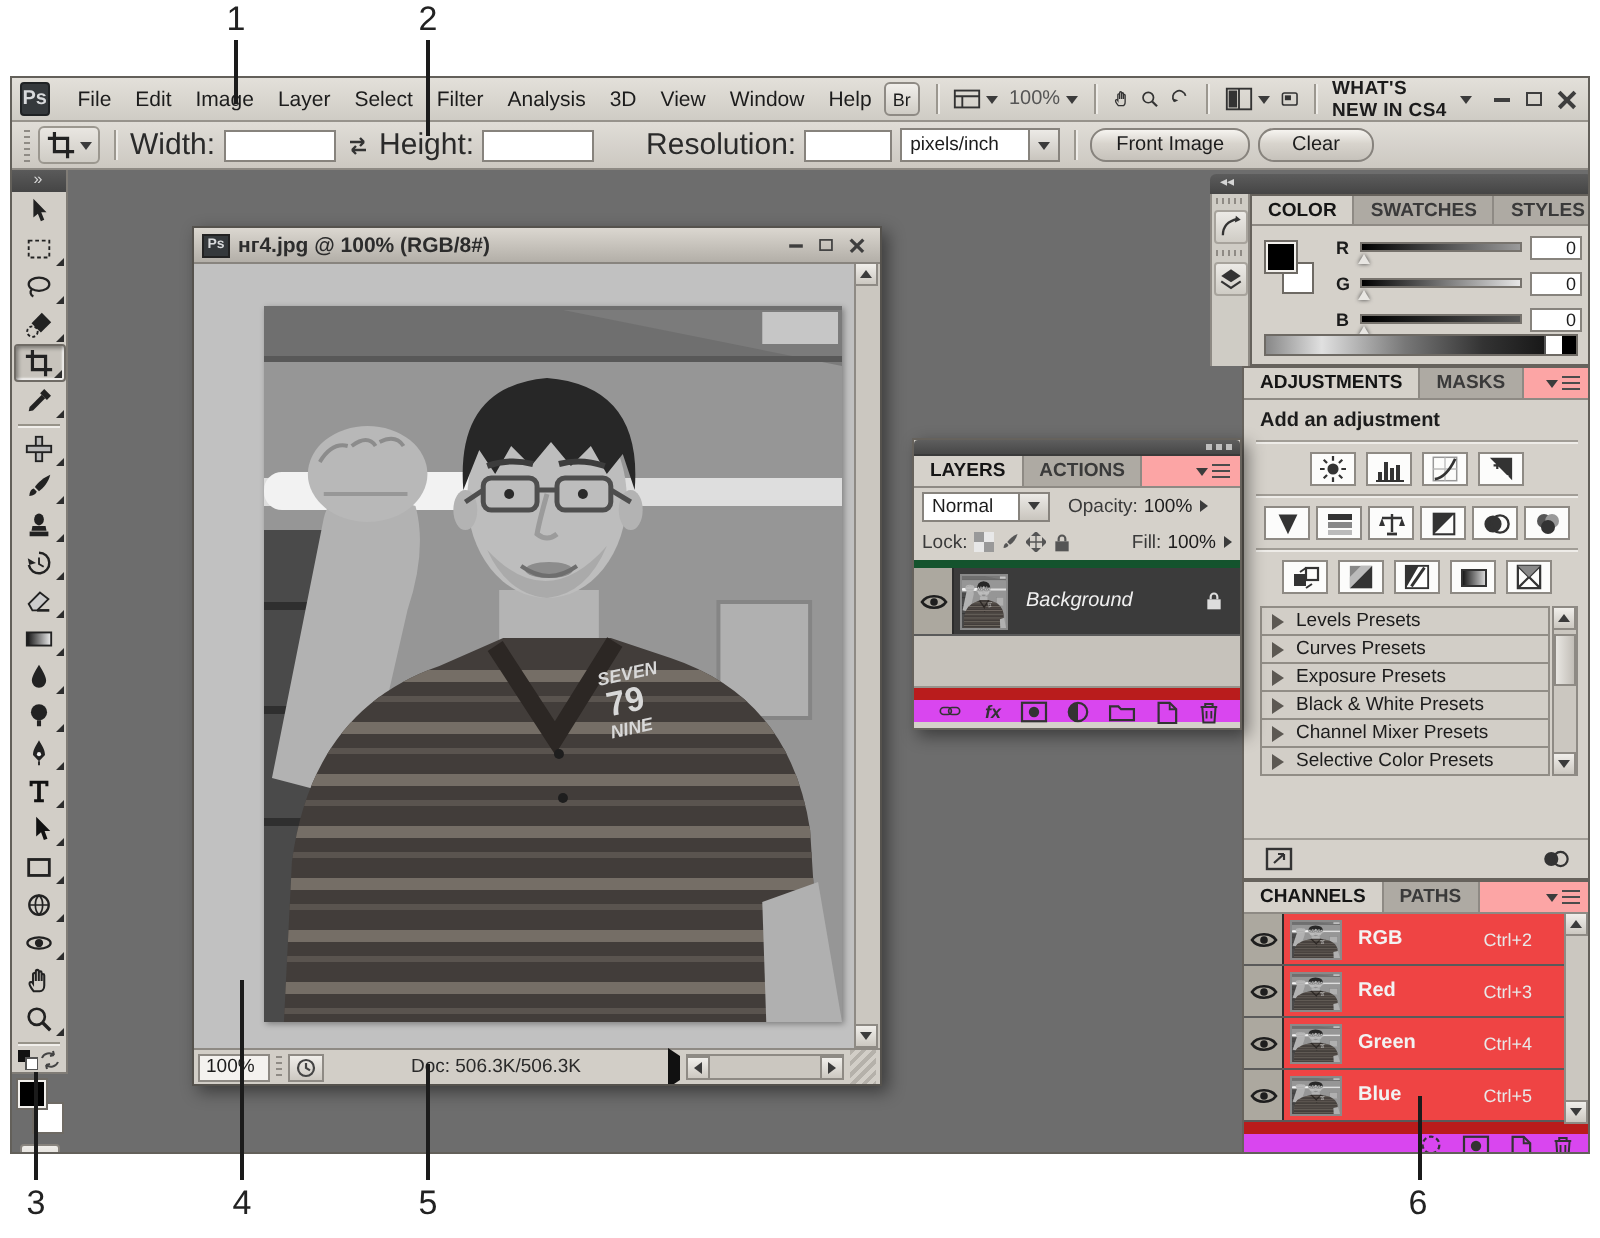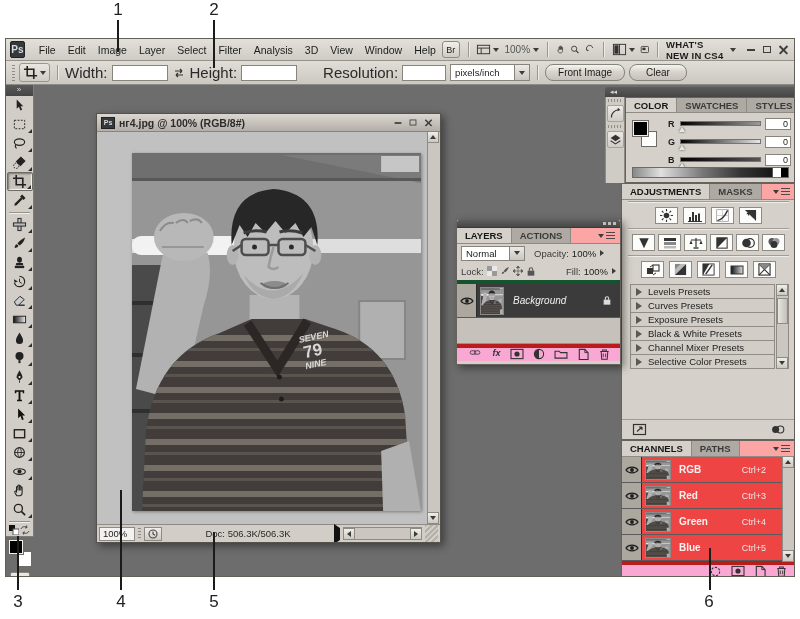--- a/index.html
+++ b/index.html
@@ -72,21 +72,21 @@
 .tab.act{background:#d5d1ca;color:#151515}
 .pmenu{margin-left:auto;display:flex;align-items:center;gap:2px;padding:0 5px}
 .pmenu .bars{width:9px;height:7px;background-image:repeating-linear-gradient(#4b4b4b 0 1px,transparent 1px 3px)}
 .minibar{height:8px;background:linear-gradient(#5e5e5e,#474747);border-bottom:1px solid #3a3a3a;border-radius:2px 2px 0 0;display:flex;align-items:center;justify-content:flex-end;gap:2px;padding:0 4px}
 .minibar i{display:block;width:3px;height:3px;background:#bdbdbd}
 .darklist{background:#3b3b3b}
 .eyecell{width:20px;align-self:stretch;background:#aca89f;border-right:1px solid #2c2c2c;display:flex;align-items:center;justify-content:center;flex:none}
 .thumb{border:1px solid #8a8a8a;background:#777;flex:none;margin:2px 0 2px 3px}
 .chname{margin-left:8px;font-size:10px;font-weight:bold;color:#f2f2f2}
 .chkey{margin-left:auto;margin-right:16px;font-size:9px;color:#e8e8e8}
-.pfoot{display:flex;gap:9px;background:#f9a8d4;border-top:4px solid #b91c1c}
+.pfoot{display:flex;align-items:center;gap:9px;background:#d946ef;border-top:6px solid #b91c1c}
 
 #layerspanel{left:450px;top:134px;width:165px;height:146px;box-shadow:3px 3px 8px rgba(0,0,0,.45);z-index:30}
 .lrow{display:flex;align-items:center;height:18px;padding:0 4px;gap:3px;font-size:9.5px}
 .lcombo{width:64px;height:15px}
 .spin{margin-left:1px}
 .lockics{display:flex;align-items:center;gap:3px}
 .llist{height:64px;background:#c6c2bb;border-top:4px solid #14532d;border-bottom:1px solid #97938c;overflow:hidden}
 .layerrow{display:flex;align-items:center;height:34px;background:#3b3b3b;border-bottom:1px solid #5a5a5a}
 .lname{margin-left:9px;font-size:10px;font-style:italic;color:#f0f0f0}
 
@@ -684,20 +684,21 @@
 
       <div id="adjpanel" class="panel">
         <div class="tabrow">
           <span class="tab act">ADJUSTMENTS</span>
           <span class="tab">MASKS</span>
           <div class="pmenu">
                 <i class="td"></i>
                 <i class="bars"></i>
               </div>
         </div>
+        <div class="adjhead">Add an adjustment</div>
         <div class="groove"></div>
         <div class="adjrow">
           <div class="adjico">
                 <svg width="13" height="13" viewBox="0 0 14 14">
                   <circle cx="7" cy="7" r="3" fill="#333"></circle>
                   <path d="M7 0v2.5M7 11.5V14M0 7h2.5M11.5 7H14M2 2l1.8 1.8M10.2 10.2L12 12M12 2l-1.8 1.8M3.8 10.2L2 12" stroke="#333" stroke-width="1.2"></path>
                 </svg>
               </div>
           <div class="adjico">
                 <svg width="14" height="12" viewBox="0 0 14 12">

